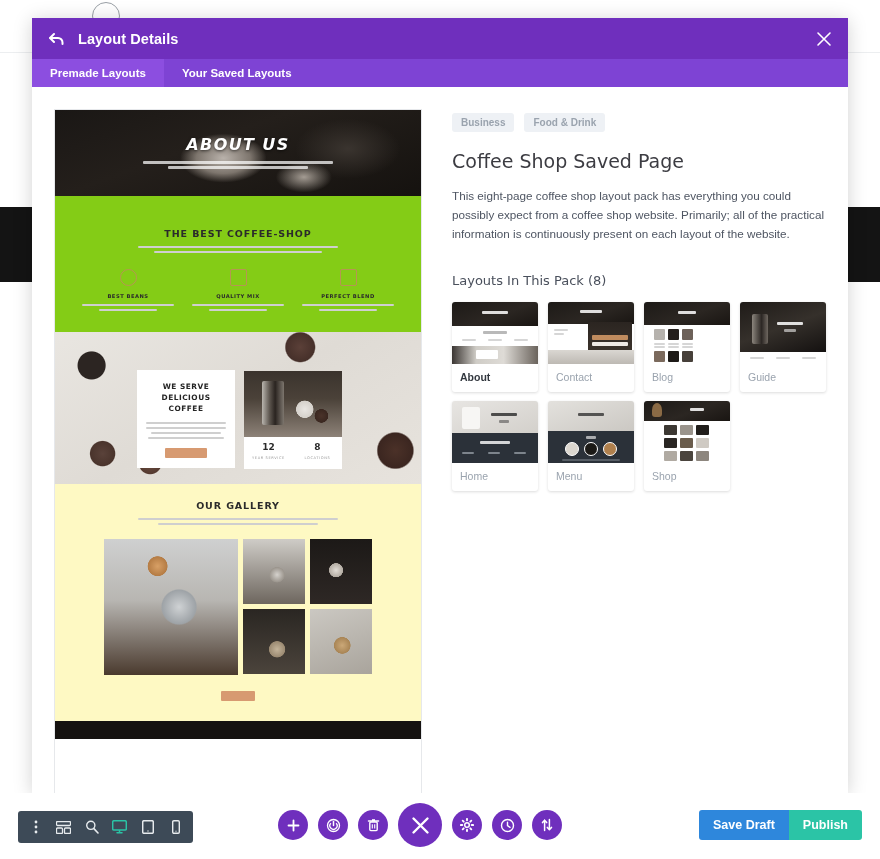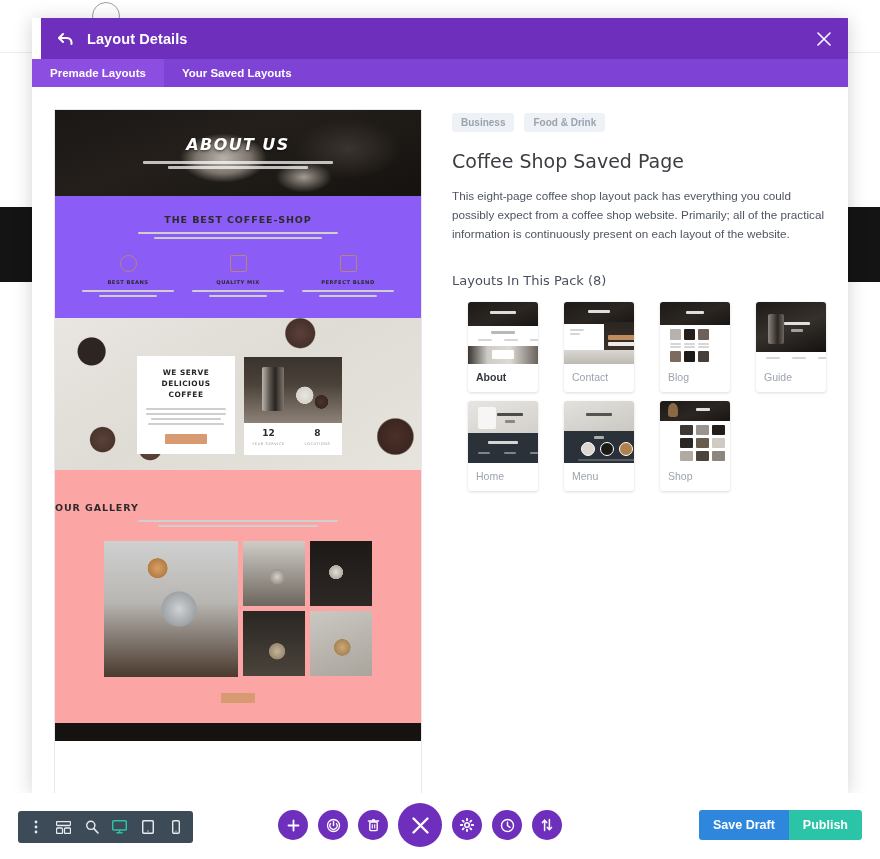--- a/index.html
+++ b/index.html
@@ -83,21 +83,21 @@
   .pv-hero-inner { position: absolute; inset: 0; display:flex; flex-direction: column; align-items:center; justify-content:center;font-style:italic; }
   .pv-hero-title {
     color: #fff; font-weight: bold; font-size: 16px; letter-spacing: 1.4px;
     font-family: "DejaVu Sans", sans-serif;
     text-shadow: 0 1px 3px rgba(0,0,0,.6);
   }
   .pv-hero-sub { margin-top: 5px; width: 190px; text-align: center; }
   .ln { height: 2.4px; background: rgba(255,255,255,.72); border-radius: 1px; margin: 2.6px auto; }
 
   
-  .pv-best { background: #8b5cf6; padding: 18px 0 18px; text-align: center; }
+  .pv-best { background: #84cc16; padding: 32px 0 18px; text-align: center; }
   .pv-h2 {
     font-size: 9.5px; font-weight: bold; color: #2b2b2b; letter-spacing: .9px;
     font-family: "DejaVu Sans", sans-serif;
   }
   .pv-sub-lines { margin: 7px auto 0; width: 200px; }
   .ln-d { height: 2px; background: #cfcfcf; border-radius: 1px; margin: 3px auto; }
   .pv-cols { display: flex; justify-content: center; gap: 18px; margin-top: 16px; }
   .pv-col { width: 92px; text-align: center; }
   .pv-col-icon {
     width: 17px; height: 17px; margin: 0 auto 7px;
@@ -141,21 +141,21 @@
   }
   .serve-stats {
     position: absolute; left: 189px; top: 105px; width: 98px; height: 32px;
     background: #fff; display: flex;
   }
   .stat { flex: 1; text-align: center; padding-top: 5px; }
   .stat-n { font-size: 9px; font-weight: bold; color: #2b2b2b; font-family: "DejaVu Sans", sans-serif;}
   .stat-l { font-size: 3.6px; color: #9b9b9b; letter-spacing: .6px; margin-top: 4px; font-family: "DejaVu Sans", sans-serif;}
 
   
-  .pv-gallery { background: #fca5a5; padding: 32px 0 20px; text-align: left; }
+  .pv-gallery { background: #fef9c3; padding: 16px 0 20px; text-align: center; }
   .gal-grid { display: flex; gap: 5px; justify-content: center; margin-top: 14px; }
   .gal-big {
     width: 134px; height: 136px;
     background:
       radial-gradient(circle 16px at 40% 20%, #d8a066 0%, #b57c44 60%, rgba(0,0,0,0) 64%),
       radial-gradient(circle 26px at 56% 50%, #cfd2d4 0%, #9ea3a7 65%, rgba(0,0,0,0) 70%),
       linear-gradient(180deg, #cfd0d0 0%, #b8b6b2 45%, #4a3a2e 100%);
   }
   .gal-right { display: flex; flex-direction: column; gap: 5px; }
   .gal-row { display: flex; gap: 5px; }
@@ -189,21 +189,21 @@
   }
   .pack-title {
     font-size: 13px; color: #4a505c; margin-top: 30px; font-weight: normal;
     font-family: "DejaVu Sans", sans-serif;
   }
   .pack-grid {
     display: grid; grid-template-columns: repeat(4, 86px); gap: 9px 10px; margin-top: 14px;
   }
   .pack-card {
     background: #fff; border-radius: 3px; box-shadow: 0 1px 3px rgba(0,0,0,.14);
-    overflow: hidden; cursor: pointer; margin-left: 16px;
+    overflow: hidden; cursor: pointer;
   }
   .pack-thumb { height: 62px; overflow: hidden; position: relative; background:#f2f2f2; }
   .pack-label {
     font-size: 10.5px; color: #9aa3ae; padding: 7px 8px 9px; font-weight: normal;
   }
   .pack-card.active .pack-label { color: #33383f; font-weight: bold; }
 
   
   .t-dark { background: linear-gradient(160deg,#1d1a17 0%, #2b2622 55%, #191512 100%); }
   .th-band { position: absolute; left:0; right:0; }
@@ -248,21 +248,21 @@
 
 <div class="page-bg">
   <div class="bg-top-rule"></div>
   <div class="bg-circle"></div>
   <div class="bg-dark-block"></div>
   <div class="bg-dark-block-right"></div>
 </div>
 
 <div class="modal">
 
-  <div class="modal-header" style="background: rgb(111, 47, 189); margin-left: 9px;">
+  <div class="modal-header" style="background: rgb(111, 47, 189);">
     <span class="back-icon">
       <svg width="16" height="14" viewBox="0 0 16 14" fill="none">
         <path d="M5 2 L1 6 L5 10" stroke="#fff" stroke-width="2" stroke-linecap="round" stroke-linejoin="round"></path>
         <path d="M1.5 6 H9 a4.5 4.5 0 0 1 4.5 4.5 V12" stroke="#fff" stroke-width="2" fill="none" stroke-linecap="round"></path>
       </svg>
     </span>
     <span class="modal-title">Layout Details</span>
     <span class="close-icon">
       <svg width="16" height="16" viewBox="0 0 16 16">
         <path d="M2 2 L14 14 M14 2 L2 14" stroke="#fff" stroke-width="1.6" stroke-linecap="round"></path>

